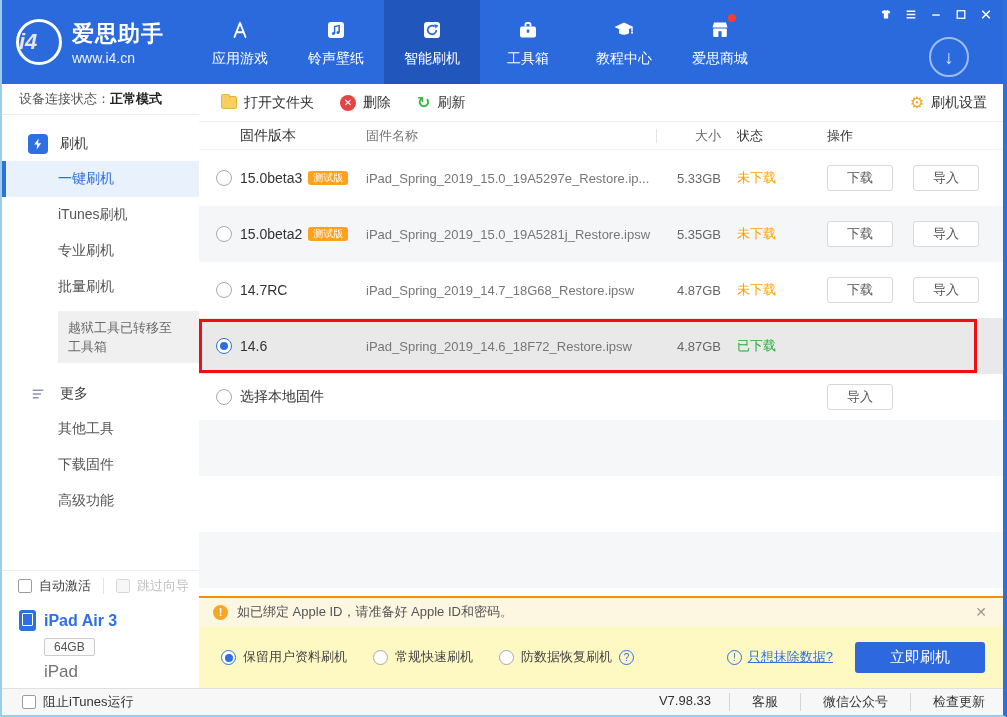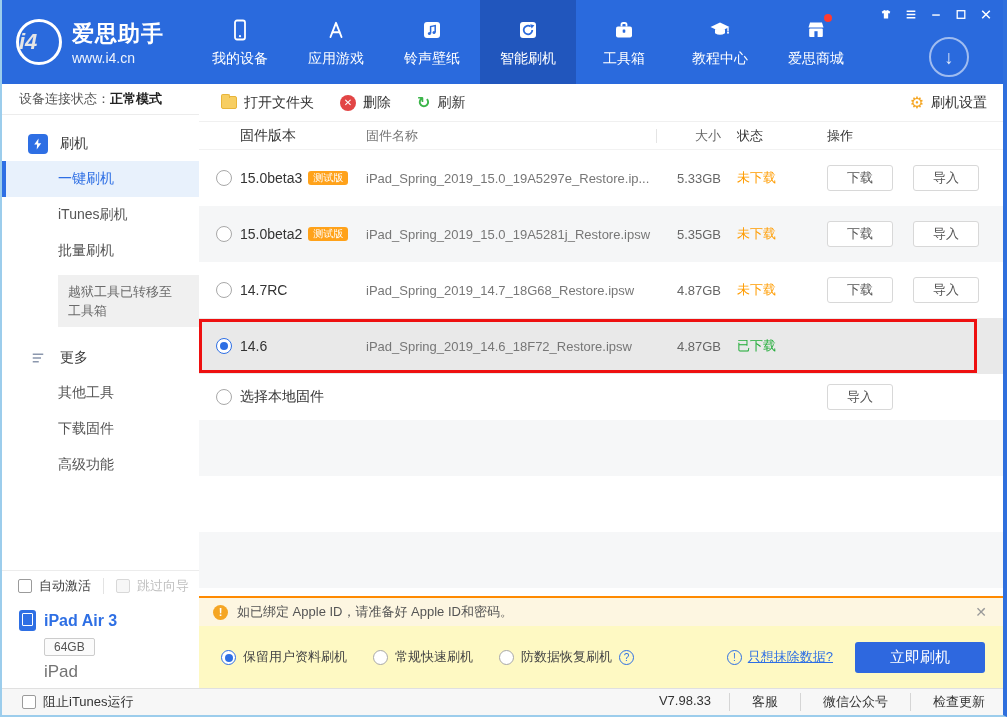--- a/index.html
+++ b/index.html
@@ -111,29 +111,20 @@
         </div>
       <div>
         <div class="brand">爱思助手</div>
         <div class="site">www.i4.cn</div>
       </div>
     </div>
     <nav class="mainnav">
       <div class="nav-item">
         <span class="nav-icon">
           <svg width="24" height="24" viewBox="0 0 24 24">
-              <rect x="7" y="2.5" width="10" height="19" rx="2" fill="none" stroke="#fff" stroke-width="1.8"></rect>
-              <circle cx="12" cy="18.2" r="1.1" fill="#fff"></circle>
-            </svg>
-        </span>
-        <span class="nav-label">我的设备</span>
-      </div>
-      <div class="nav-item">
-        <span class="nav-icon">
-          <svg width="24" height="24" viewBox="0 0 24 24">
               <path d="M6.5 19 L12 4.8 L17.5 19" fill="none" stroke="#fff" stroke-width="1.9" stroke-linecap="round" stroke-linejoin="round"></path>
               <path d="M8.6 14.2 H15.4" stroke="#fff" stroke-width="1.9" stroke-linecap="round"></path>
             </svg>
         </span>
         <span class="nav-label">应用游戏</span>
       </div>
       <div class="nav-item">
         <span class="nav-icon">
           <svg width="24" height="24" viewBox="0 0 24 24">
               <rect x="4" y="4" width="16" height="16" rx="3" fill="#fff"></rect>
@@ -231,20 +222,23 @@
               <polygon points="13,2.5 5.5,13 10.5,13 9.8,21.5 17.5,10.5 12.3,10.5" fill="#fff"></polygon>
             </svg>
         </span>
         <span>刷机</span>
       </div>
       <div class="side-item active">
           <span>一键刷机</span>
         </div>
       <div class="side-item">
           <span>iTunes刷机</span>
+        </div>
+      <div class="side-item">
+          <span>专业刷机</span>
         </div>
       <div class="side-item">
           <span>批量刷机</span>
         </div>
 
       <div class="jb-note">
         <span>越狱工具已转移至</span><br>
         <span>工具箱</span>
       </div>
 

